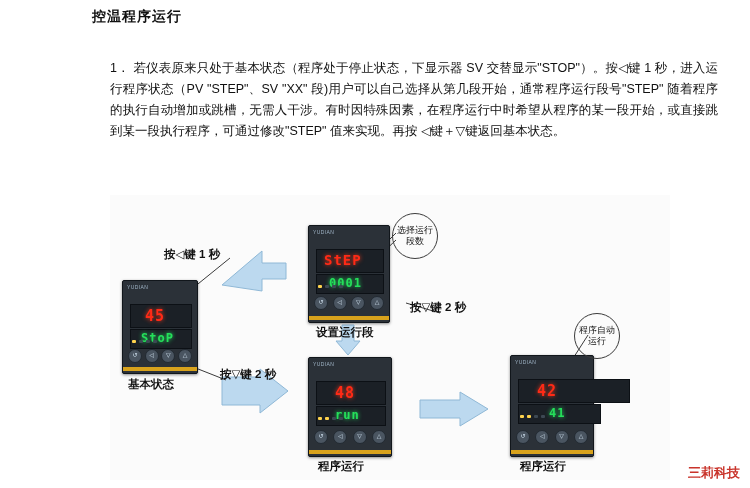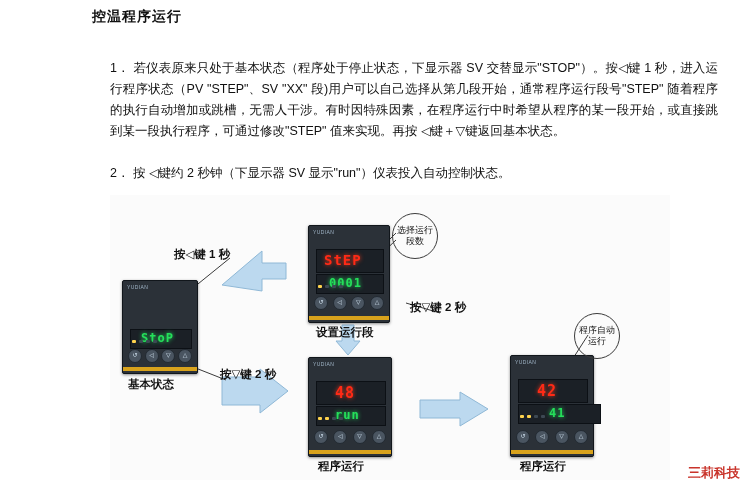--- a/index.html
+++ b/index.html
@@ -58,21 +58,20 @@
   .watermark{position:absolute;right:10px;bottom:6px;font-size:13px;color:#c9342b;font-weight:bold;}
   .bar{position:absolute;left:0;right:0;bottom:0;height:8px;background:#ffffff;}
 </style>
 </head>
 <body>
 
 <div class="page">
 
   <div class="title">控温程序运行</div>
   <div class="para p-item1">1． 若仪表原来只处于基本状态（程序处于停止状态，下显示器 SV 交替显示"STOP"）。按◁键 1 秒，进入运行程序状态（PV "STEP"、SV "XX" 段)用户可以自己选择从第几段开始，通常程序运行段号"STEP" 随着程序的执行自动增加或跳槽，无需人干涉。有时因特殊因素，在程序运行中时希望从程序的某一段开始，或直接跳到某一段执行程序，可通过修改"STEP" 值来实现。再按 ◁键＋▽键返回基本状态。</div>
-  <div class="para p-item2">2． 按 ◁键约 2 秒钟（下显示器 SV 显示"run"）仪表投入自动控制状态。</div>
 
   <div class="figure">
 
     <svg class="arrow" style="left:0;top:0;width:560px;height:285px;">
 
       <polygon points="112,90 152,56 152,68 176,68 176,84 152,84 152,96" fill="#bcd9ef" stroke="#8fb8d6" stroke-width="1"></polygon>
 
       <polygon points="232,130 244,130 244,146 250,146 238,160 226,146 232,146" fill="#bcd9ef" stroke="#8fb8d6" stroke-width="1"></polygon>
 
       <polygon points="112,182 150,182 150,174 178,196 150,218 150,210 112,210" fill="#bcd9ef" stroke="#8fb8d6" stroke-width="1"></polygon>
@@ -82,20 +81,23 @@
       <line x1="120" y1="63" x2="62" y2="110" stroke="#3b3b3b" stroke-width="1"></line>
       <line x1="286" y1="38" x2="272" y2="52" stroke="#3b3b3b" stroke-width="1"></line>
       <line x1="286" y1="45" x2="268" y2="62" stroke="#3b3b3b" stroke-width="1"></line>
       <line x1="296" y1="108" x2="330" y2="118" stroke="#3b3b3b" stroke-width="1"></line>
       <line x1="478" y1="140" x2="462" y2="165" stroke="#3b3b3b" stroke-width="1"></line>
       <line x1="116" y1="185" x2="78" y2="170" stroke="#3b3b3b" stroke-width="1"></line>
     </svg>
 
     <div class="device" style="left:12px;top:85px;width:74px;height:92px;">
       <div class="brand">YUDIAN</div>
+      <div class="screen" style="left:7px;top:13px;width:60px;height:22px;">
+        <div class="pv" style="left:14px;top:2px;font-size:15px;">45</div>
+      </div>
       <div class="screen" style="left:7px;top:38px;width:60px;height:18px;">
         <div class="sv" style="left:10px;top:1px;font-size:12px;">StoP</div>
       </div>
       <div class="lamp-row" style="left:9px;top:59px;">
         <span class="lamp on"></span>
         <span class="lamp"></span>
         <span class="lamp"></span>
         <span class="lamp"></span>
       </div>
       <div style="position:absolute;left:5px;top:68px;width:64px;">
@@ -157,21 +159,21 @@
           <span class="kbtn">▽</span>
           <span class="kbtn">△</span>
         </div>
       </div>
       <div class="strip" style="bottom:2px;width:82px;"></div>
     </div>
     <div class="cap" style="left:208px;top:264px;">程序运行</div>
 
     <div class="device" style="left:400px;top:160px;width:82px;height:100px;">
       <div class="brand">YUDIAN</div>
-      <div class="screen" style="left:7px;top:13px;width:68px;height:22px;">
+      <div class="screen" style="left:7px;top:13px;width:68px;height:22px;padding-left:42px;">
         <div class="pv" style="left:18px;top:2px;font-size:15px;">42</div>
       </div>
       <div class="screen" style="left:7px;top:38px;width:68px;height:18px;padding-left:13px;">
         <div class="sv" style="left:30px;top:1px;font-size:12px;">41</div>
       </div>
       <div class="lamp-row" style="left:9px;top:59px;">
         <span class="lamp on"></span>
         <span class="lamp on"></span>
         <span class="lamp"></span>
         <span class="lamp"></span>
@@ -181,21 +183,21 @@
           <span class="kbtn">↺</span>
           <span class="kbtn">◁</span>
           <span class="kbtn">▽</span>
           <span class="kbtn">△</span>
         </div>
       </div>
       <div class="strip" style="bottom:2px;width:82px;"></div>
     </div>
     <div class="cap" style="left:410px;top:264px;">程序运行</div>
 
-    <div class="cap" style="left:64px;top:52px;">按◁键 1 秒</div>
+    <div class="cap" style="left:54px;top:52px;">按◁键 1 秒</div>
     <div class="cap" style="left:110px;top:172px;">按▽键 2 秒</div>
     <div class="cap" style="left:300px;top:105px;">按▽键 2 秒</div>
 
     <div class="callout" style="left:464px;top:118px;width:40px;height:40px;">程序自动运行</div>
     <div class="callout" style="left:282px;top:18px;width:40px;height:40px;">选择运行段数</div>
   </div>
 
   <div class="watermark">三莉科技</div>
   <div class="bar"></div>
 </div>

